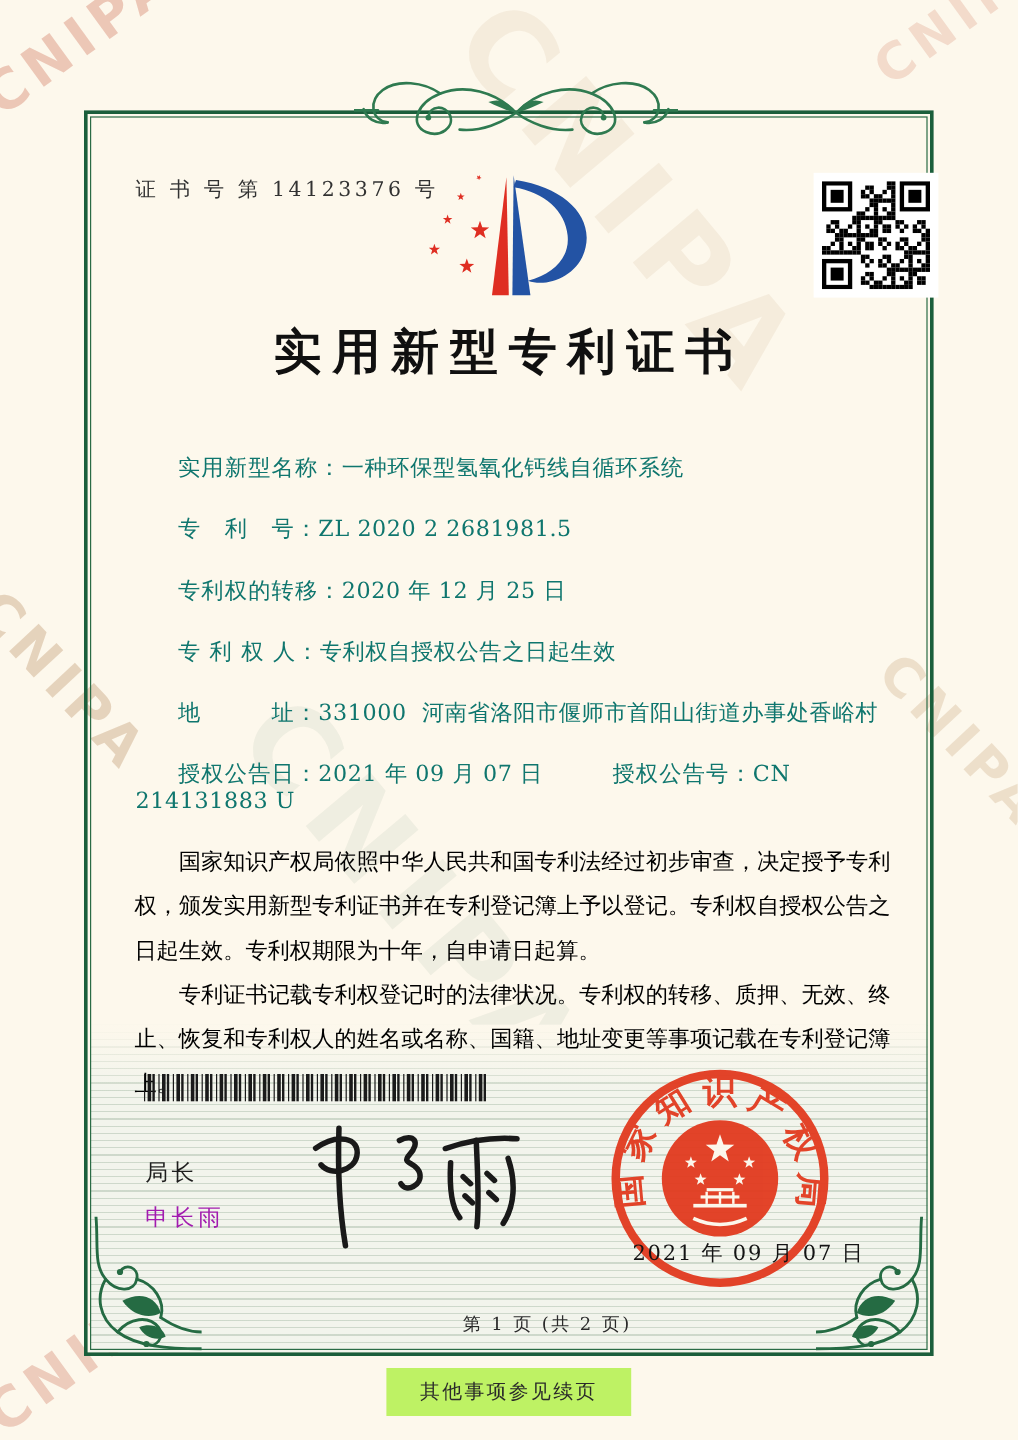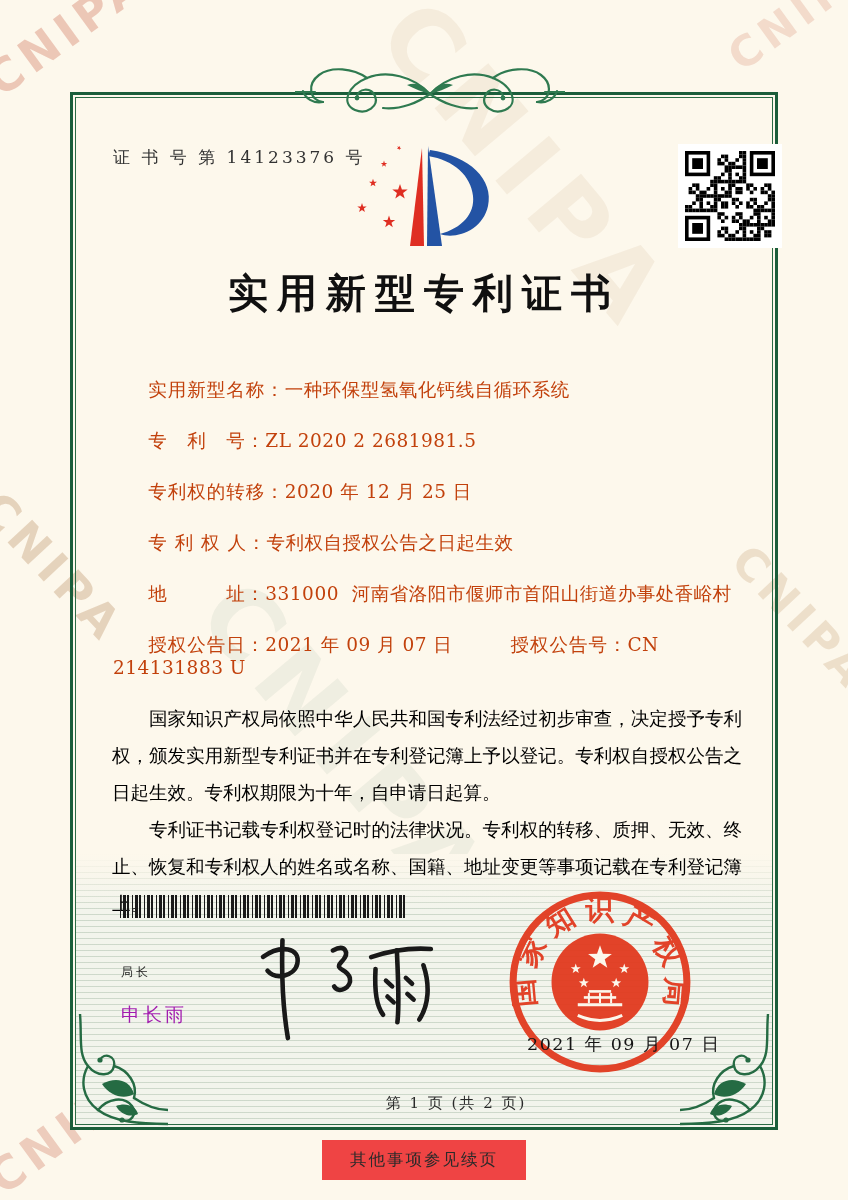--- a/index.html
+++ b/index.html
@@ -74,56 +74,56 @@
   .qr-box svg { display:block; width:90px; height:90px; }
 
   .title {
     position:absolute; left:70px; top:266px; width:708px;
     text-align:center; font-size:40px; font-weight:bold;
     letter-spacing:9px; color:#101010;
   }
 
   
   .fields { position:absolute; left:113px; top:356px; width:620px; }
-  .frow { height:51px; font-size:18.5px; color:#c2410c; white-space:pre-wrap; }
+  .frow { height:51px; font-size:18.5px; color:#0f766e; white-space:pre-wrap; }
   .flabel { letter-spacing:1px; }
   .fvalue { letter-spacing:.5px; }
   .grant-group { margin-left:58px; }
 
   
   .body-text {
     position:absolute; left:112px; top:700px; width:630px;
     font-size:18.5px; line-height:37px; text-align:justify; color:#000000;
   }
   .body-text p { text-indent:2em; }
 
   
   .barcode { position:absolute; left:120px; top:895px; width:292px; height:23px; }
   .barcode svg { display:block; }
 
   
-  .signer-title { position:absolute; left:121px; top:964px;  font-size:12px; letter-spacing:3px; color:#1e1e1e; }
+  .signer-title { position:absolute; left:121px; top:964px;  font-size:19px; letter-spacing:3px; color:#1e1e1e; }
   .signer-name  { position:absolute; left:121px; top:1002px; font-size:19px; letter-spacing:3px; color:#a21caf; }
   .signature { position:absolute; left:246px; top:924px; width:200px; height:118px; transform:rotate(-2deg); }
 
   
   .seal { position:absolute; left:504px; top:886px; width:192px; height:192px; opacity:.95; }
   .seal-date {
     position:absolute; left:527px; top:1032px; font-size:17.5px;
     letter-spacing:1.5px; color:#141414; z-index:3;
   }
 
   
   .page-num {
     position:absolute; left:70px; top:1094px; width:772px;
     text-align:center; font-size:15px; letter-spacing:2px; color:#2a2a2a;
   }
   .continuation {
     position:absolute; left:50%; top:1140px; transform:translateX(-50%);
-    background:#ef4444; padding:9px 28px; font-size:16.5px;
+    background:#bef264; padding:9px 28px; font-size:16.5px;
     letter-spacing:2px; color:#2a2a2a;font-family:Liberation Mono, monospace;
   }
   .z2 { z-index:2; }
 </style>
 </head>
 <body>
 
 <div class="page">
 
   <div class="wm wm-big1">CNIPA</div>

